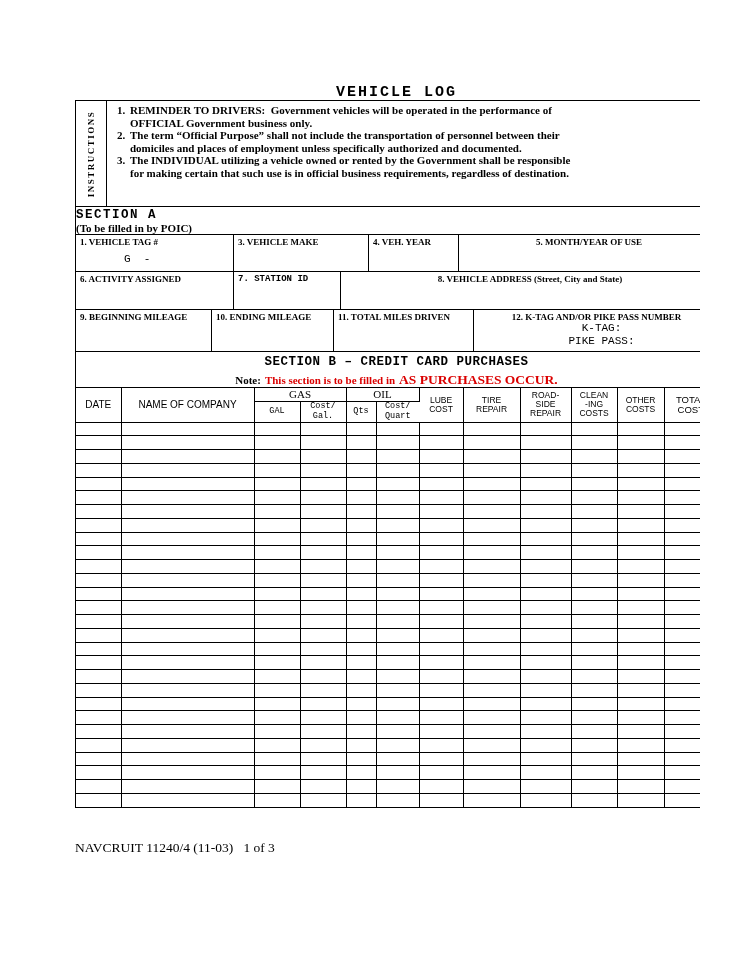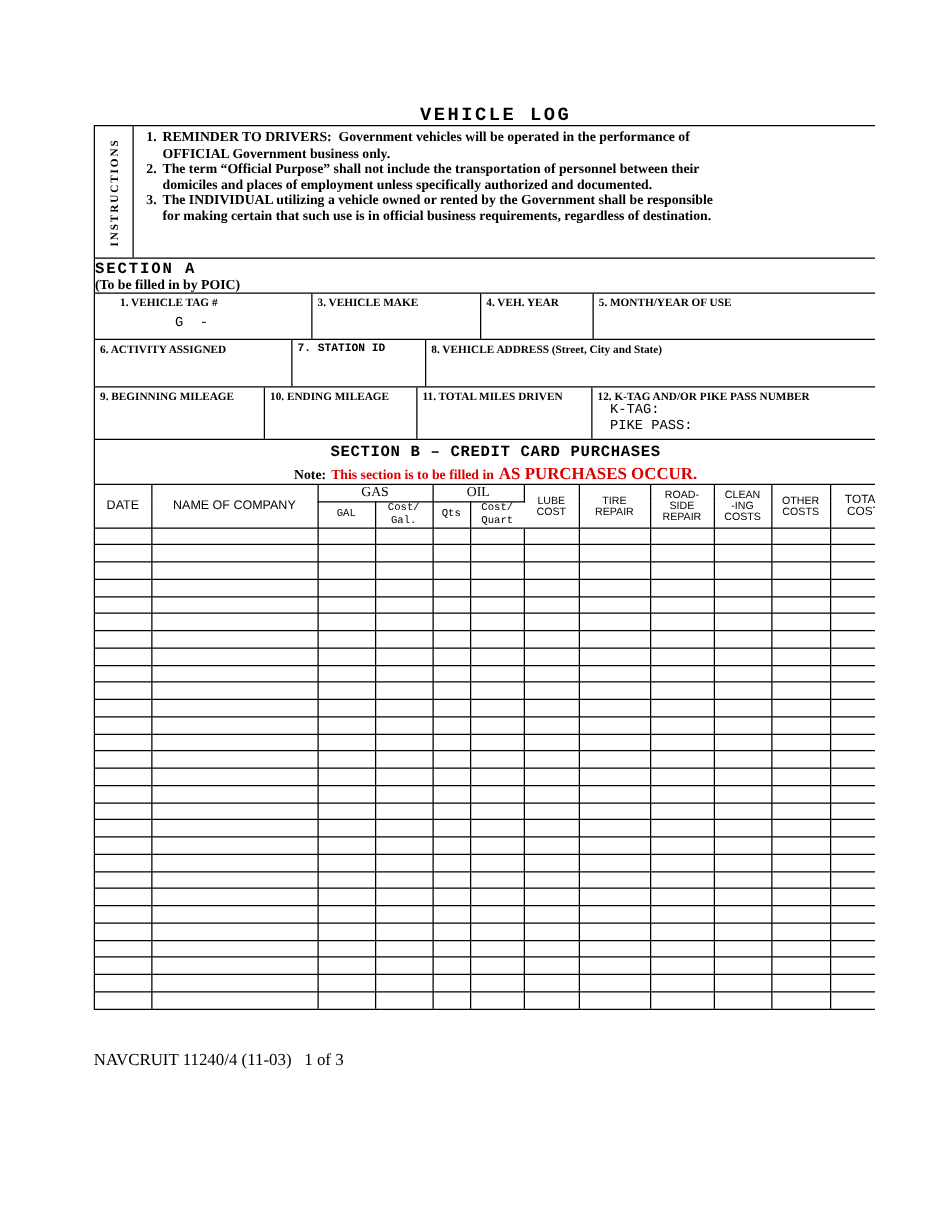--- a/index.html
+++ b/index.html
@@ -38,27 +38,27 @@
   }
 
   
   .seca-head { border-bottom: 1px solid #000; text-align: left; height: 28px; padding-top: 1px; }
   .seca-title { font-family: "Liberation Mono", monospace; font-weight: bold; font-size: 12.5px; letter-spacing: 1.5px; line-height: 14px; }
   .seca-sub { font-weight: bold; font-size: 11px; line-height: 12px; }
 
   .fields-row { display: flex; border-bottom: 1px solid #000; }
   .fr1 { height: 37px; } .fr2 { height: 38px; } .fr3 { height: 42px; }
   .fcell { border-right: 1px solid #000; padding: 2px 2px 0 4px; }
-  .fcell.last { border-right: none; flex: 1; }
+  .fcell.last { border-right: none; flex: 1; text-align: center; }
   .flabel { font-size: 9px; font-weight: bold; }
   .flabel-mono { font-family: "Liberation Mono", monospace; font-size: 9px; font-weight: bold; }
   .fvalue { font-family: "Liberation Mono", monospace; font-size: 11px; white-space: pre; }
   .tag-value { margin: 6px 0 0 44px; }
   .ktag-line { margin-left: 10px; line-height: 13px; }
-  .w1-c1 { width: 158px; margin-left: 16px; } .w1-c2 { width: 127px; } .w1-c3 { width: 135px; } .w1-c4 { width: 90px; }
+  .w1-c1 { width: 158px; } .w1-c2 { width: 127px; } .w1-c3 { width: 135px; } .w1-c4 { width: 90px; }
   .w2-c1 { width: 158px; } .w2-c2 { width: 107px; }
   .w3-c1 { width: 136px; } .w3-c2 { width: 122px; } .w3-c3 { width: 140px; }
 
   
   .secb-head {
     text-align: center; font-family: "Liberation Mono", monospace; font-weight: bold;
     font-size: 12.5px; letter-spacing: 0.5px; height: 17px; padding-top: 3px;
   }
   .note-row { text-align: center; border-bottom: 1px solid #000; height: 19px; font-weight: bold; padding-top: 1px; }
   .note-label { font-size: 11px; }

